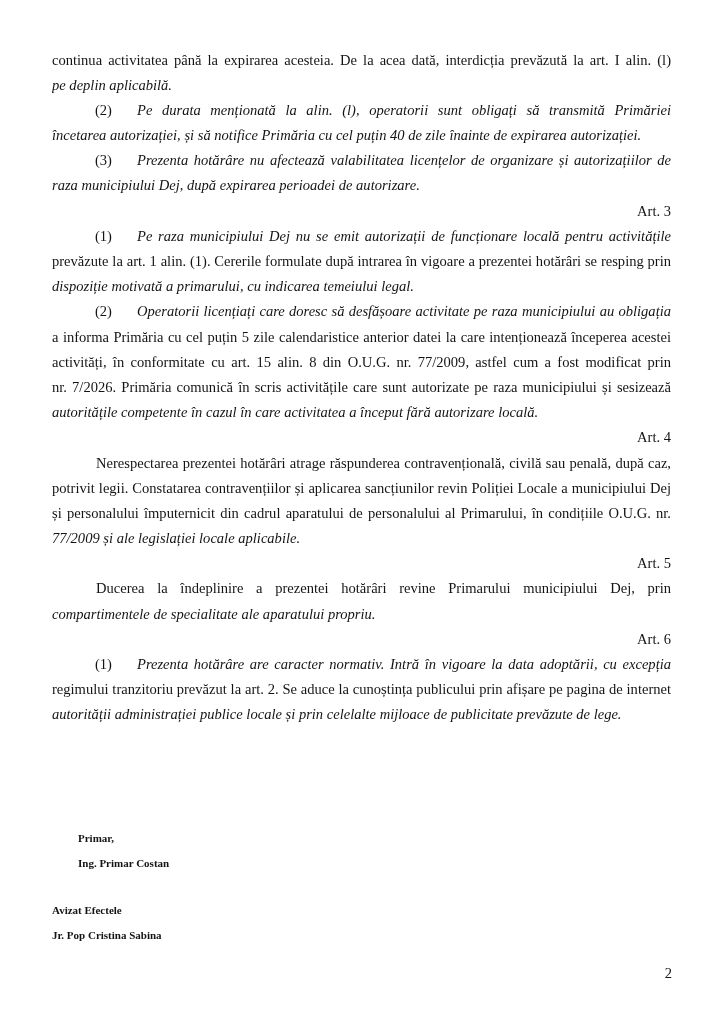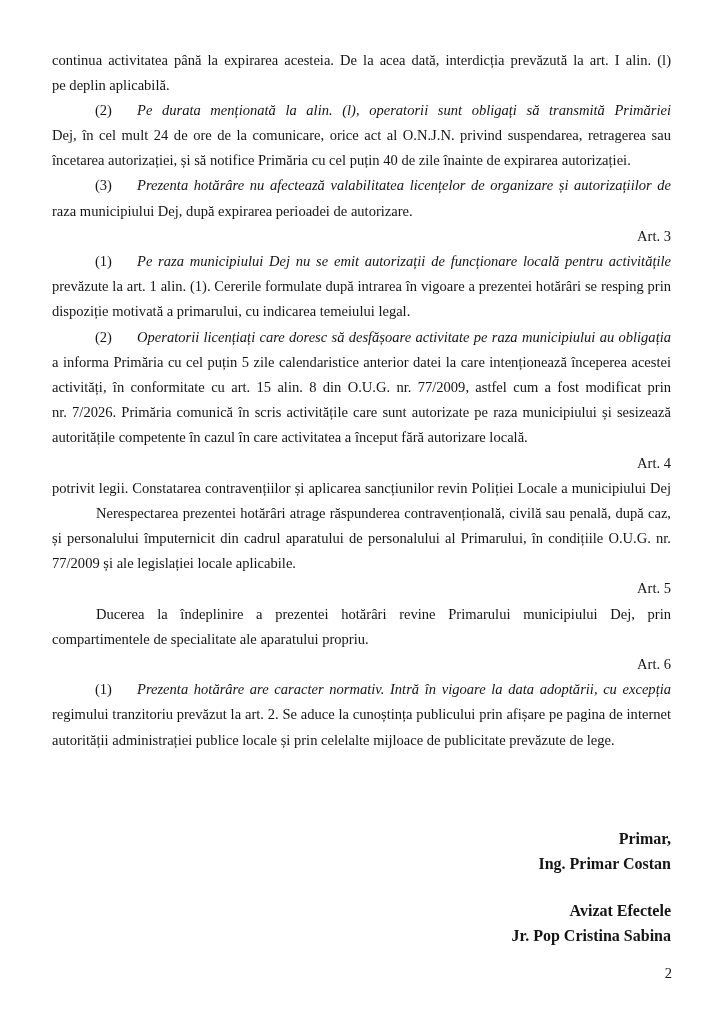--- a/index.html
+++ b/index.html
@@ -7,29 +7,29 @@
       width: 724px; height: 1024px; background: #ffffff;
       position: relative; overflow: hidden;
       font-family: "Liberation Serif", serif; color: #141414;
     }
     .col {
       position: absolute; left: 52px; top: 47.5px; width: 619px;
       font-size: 14.55px;
     }
     .ln { height: 25.2px; line-height: 25.2px; overflow: hidden; }
     .j { text-align: justify; text-align-last: justify; }
-    .l { text-align: left; text-align-last: left; }
+    .l { text-align: left; text-align-last: left; font-style: italic; }
     .ind { text-indent: 44px; }
     .lab { display: flex; }
     .lab-num { flex: none; width: 42px; padding-left: 43px; text-align: left; }
     .lab-text { flex: 1 1 auto; min-width: 0; font-style: italic; }
     .art { padding-left: 43px; text-align: right; }
     .sig {
-      position: absolute; left: 52px; width: 619px; text-align: right;
-      font-weight: bold; font-size: 16px; height: 25.2px; line-height: 25.2px;
+      position: absolute; left: 52px; width: 619px; text-align: left;
+      font-weight: bold; font-size: 11px; height: 25.2px; line-height: 25.2px;
     }
     .sig.shift { padding-left: 26px; box-sizing: border-box; }
     .pnum {
       position: absolute; right: 52px; top: 960.5px;
       font-size: 14.55px; line-height: 25.2px; height: 25.2px;
     }
   </style>
 </head>
 <body>
 
@@ -38,21 +38,20 @@
   <div>
     <div class="ln j">continua activitatea până la expirarea acesteia. De la acea dată, interdicția prevăzută la art. I alin. (l) devine</div>
     <div class="ln l">pe deplin aplicabilă.</div>
   </div>
 
   <div>
     <div class="ln lab">
       <span class="lab-num">(2)</span>
       <span class="lab-text j">Pe durata menționată la alin. (l), operatorii sunt obligați să transmită Primăriei municipiului</span>
     </div>
-    <div class="ln j">Dej, în cel mult 24 de ore de la comunicare, orice act al O.N.J.N. privind suspendarea, retragerea sau</div>
     <div class="ln l">încetarea autorizației, și să notifice Primăria cu cel puțin 40 de zile înainte de expirarea autorizației.</div>
   </div>
 
   <div>
     <div class="ln lab">
       <span class="lab-num">(3)</span>
       <span class="lab-text j">Prezenta hotărâre nu afectează valabilitatea licențelor de organizare și autorizațiilor de</span>
     </div>
     <div class="ln l">raza municipiului Dej, după expirarea perioadei de autorizare.</div>
   </div>
@@ -75,22 +74,22 @@
     </div>
     <div class="ln j">a informa Primăria cu cel puțin 5 zile calendaristice anterior datei la care intenționează începerea acestei</div>
     <div class="ln j">activități, în conformitate cu art. 15 alin. 8 din O.U.G. nr. 77/2009, astfel cum a fost modificat prin O.U.G.</div>
     <div class="ln j">nr. 7/2026. Primăria comunică în scris  activitățile care sunt autorizate pe raza municipiului și sesizează</div>
     <div class="ln l">autoritățile competente în cazul în care activitatea a început fără autorizare locală.</div>
   </div>
 
   <div class="ln art">Art. 4</div>
 
   <div>
+    <div class="ln j ind">Nerespectarea prezentei hotărâri atrage răspunderea contravențională, civilă sau penală, după caz,</div>
     <div class="ln j">potrivit legii. Constatarea contravențiilor și aplicarea sancțiunilor revin Poliției Locale a municipiului Dej</div>
-    <div class="ln j ind">Nerespectarea prezentei hotărâri atrage răspunderea contravențională, civilă sau penală, după caz,</div>
     <div class="ln j">și personalului împuternicit din cadrul aparatului de personalului al Primarului, în condițiile O.U.G. nr.</div>
     <div class="ln l">77/2009 și ale legislației locale aplicabile.</div>
   </div>
 
   <div class="ln art">Art. 5</div>
 
   <div>
     <div class="ln j ind">Ducerea la îndeplinire a prezentei hotărâri revine Primarului municipiului Dej, prin</div>
     <div class="ln l">compartimentele de specialitate ale aparatului propriu.</div>
   </div>

